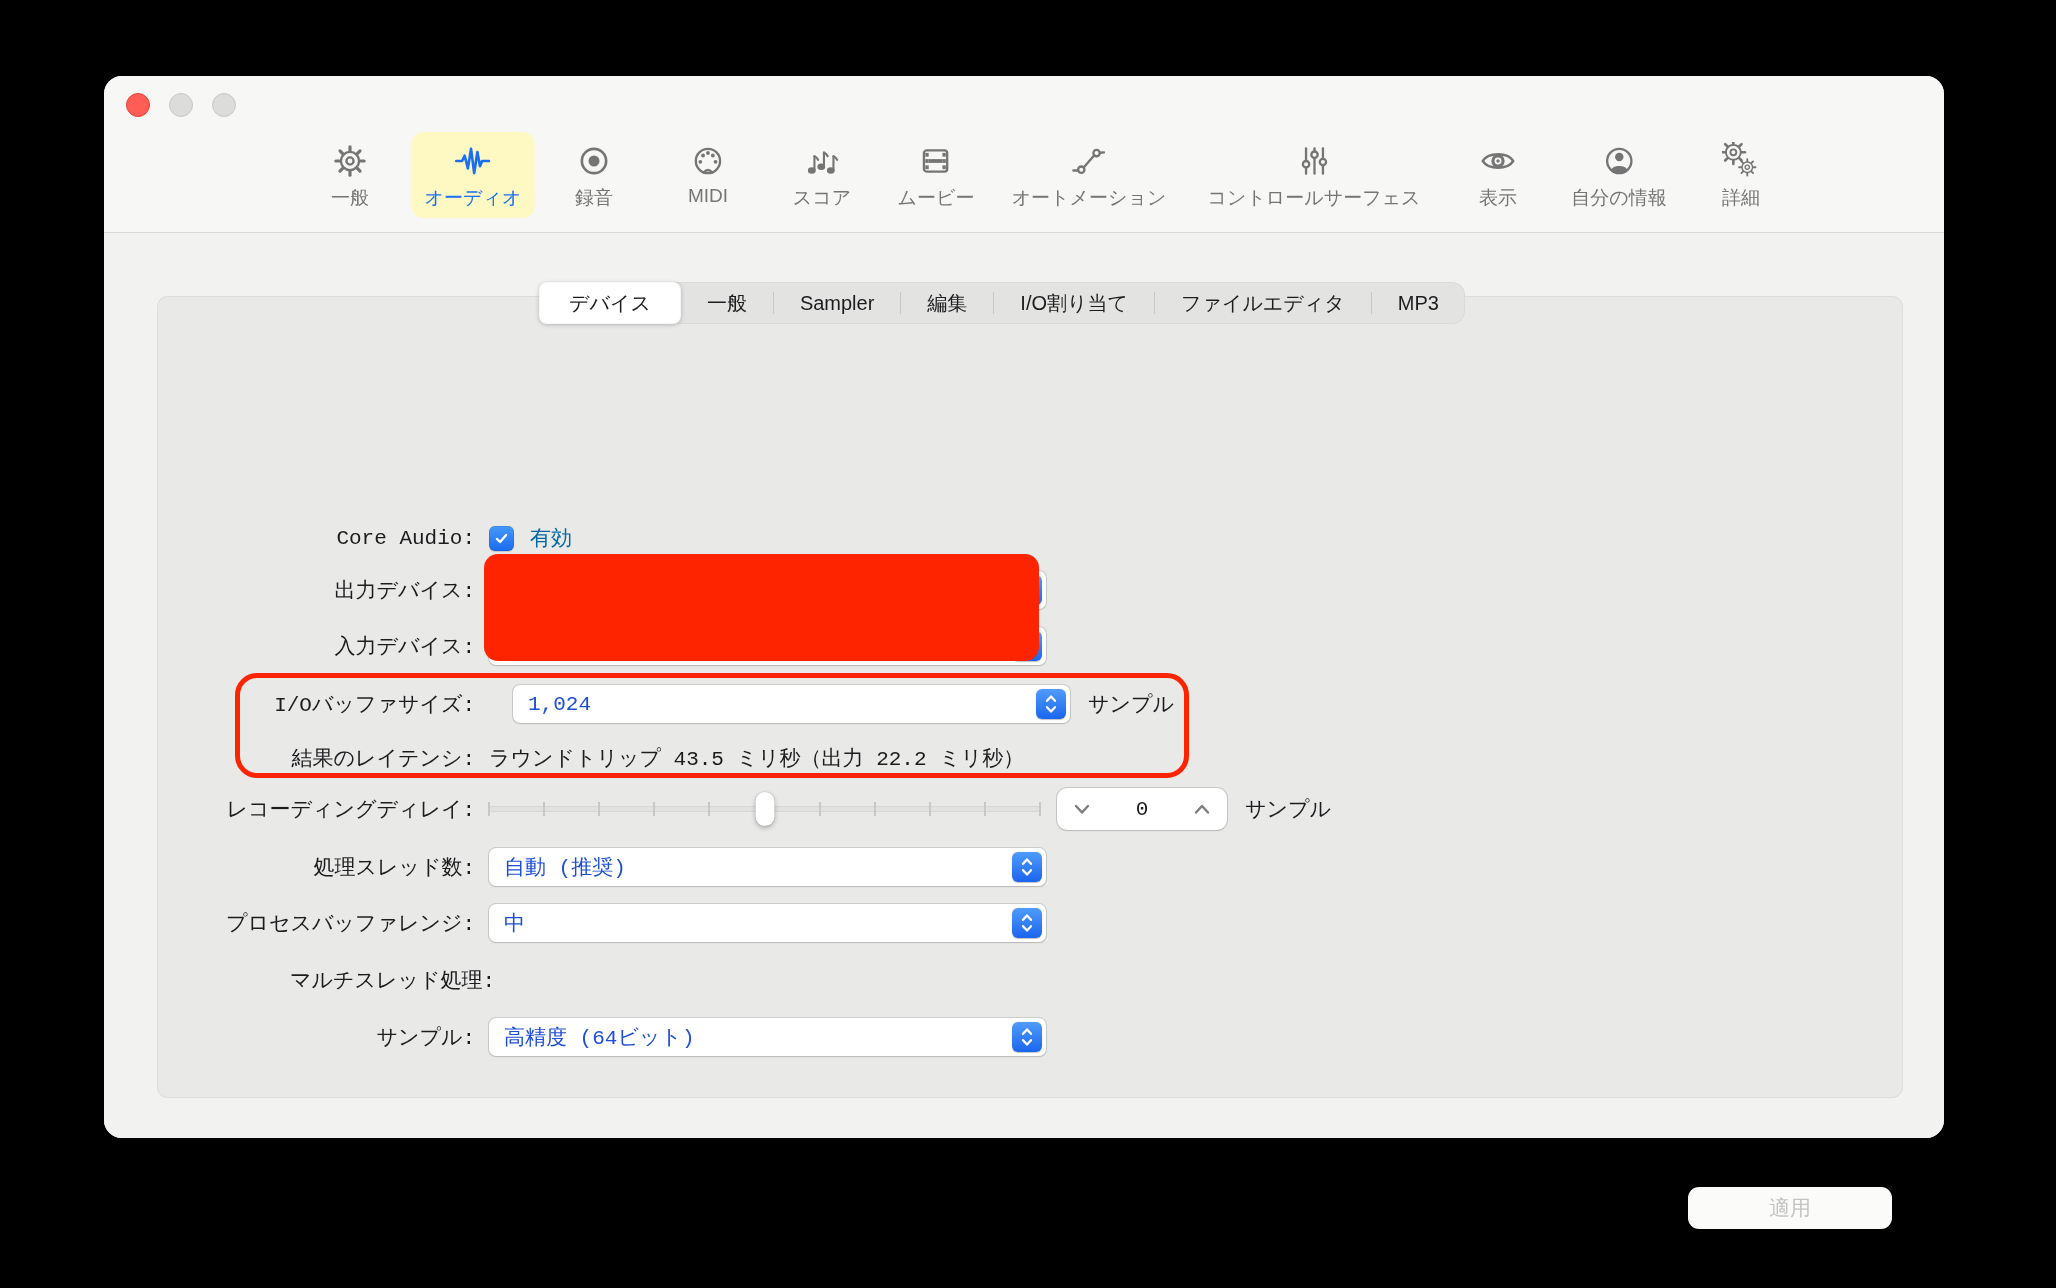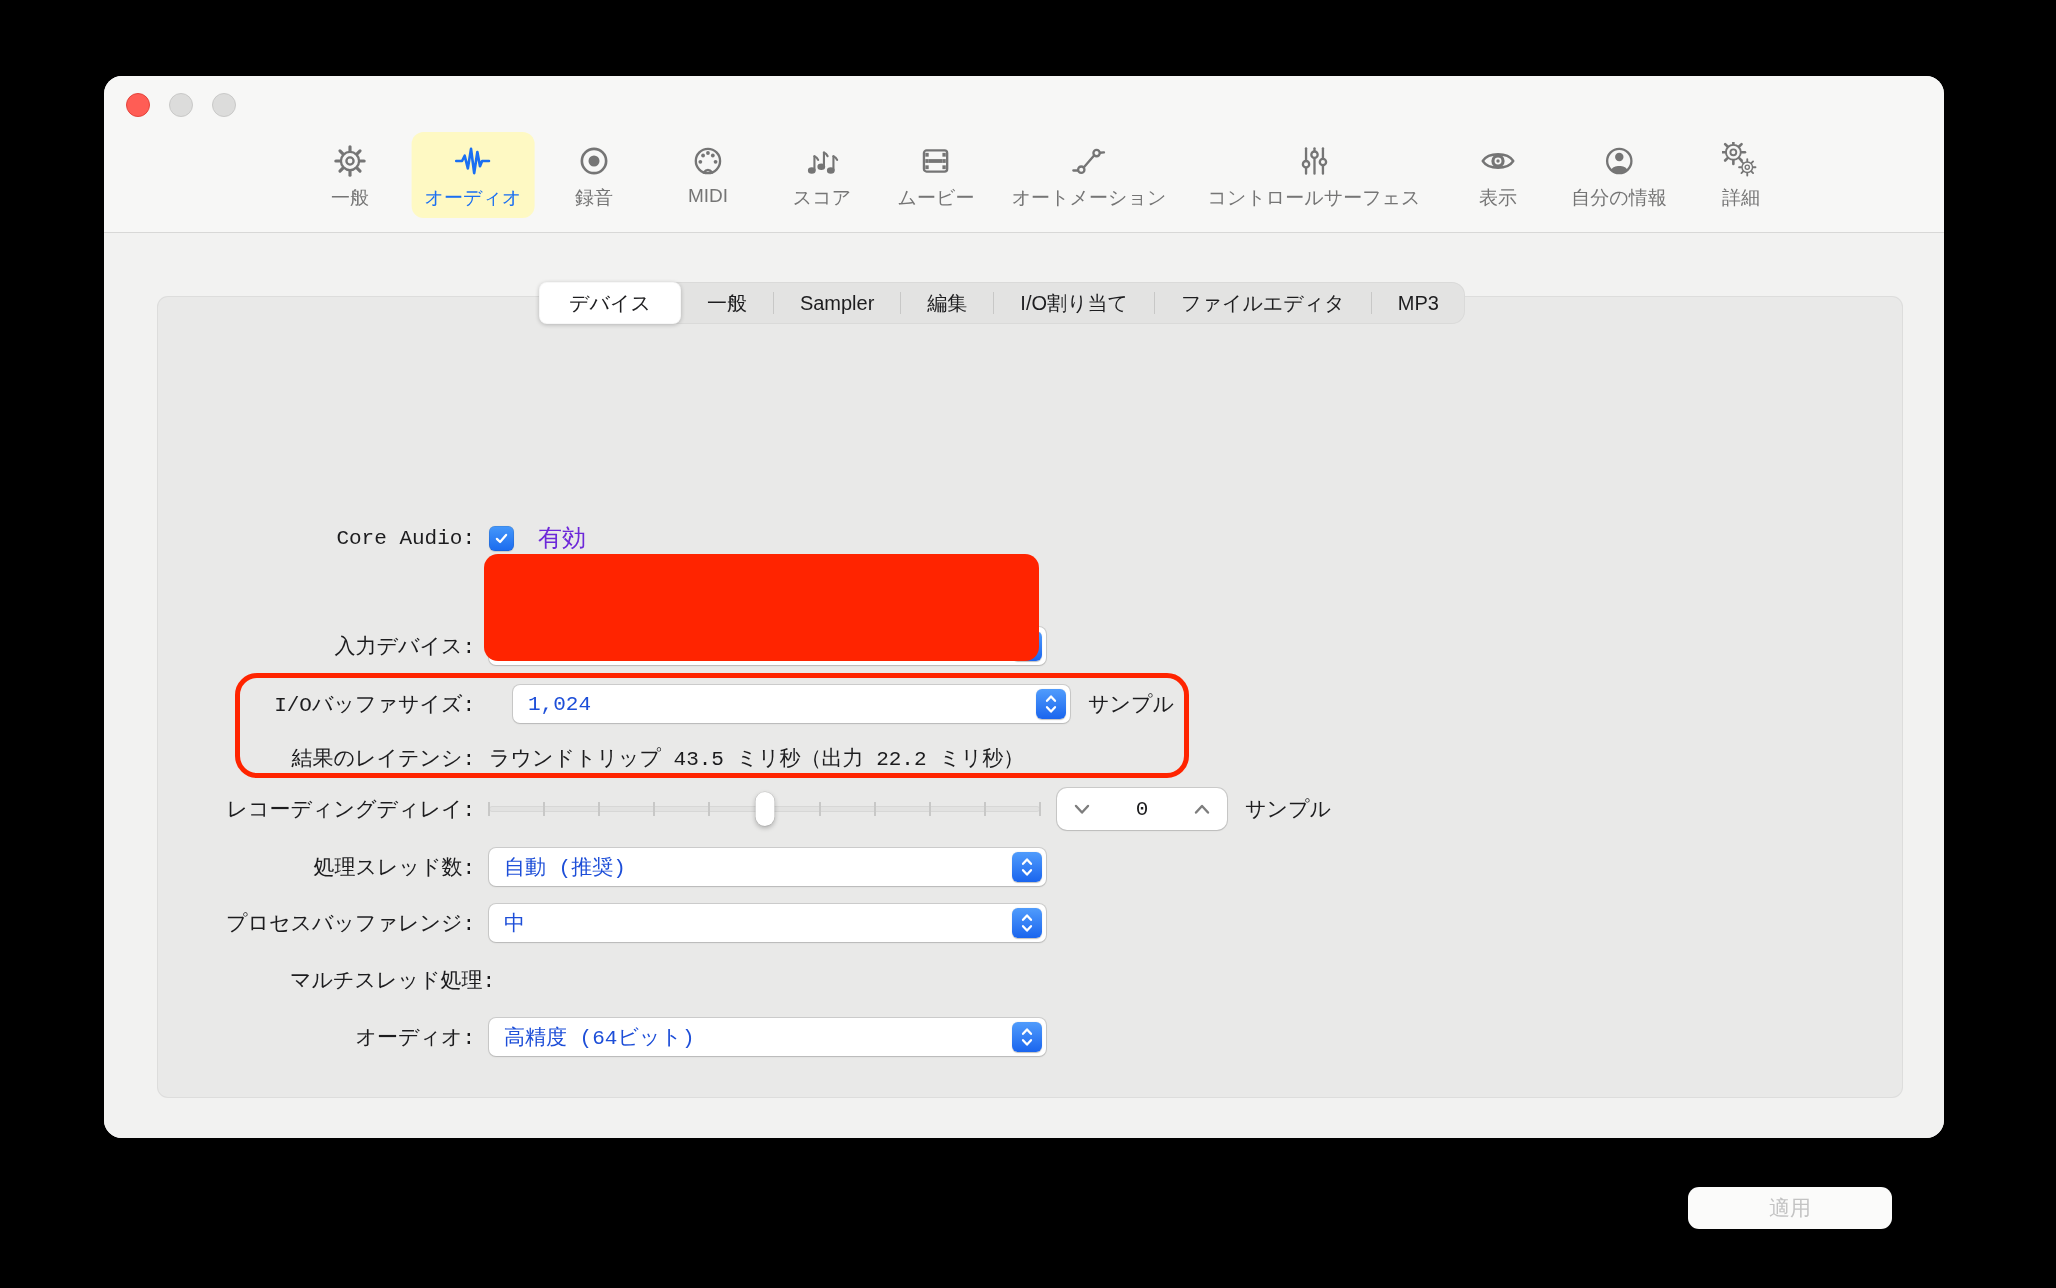--- a/index.html
+++ b/index.html
@@ -64,21 +64,21 @@
   .plain-value{font-size:21px;color:#1c1c1e;white-space:nowrap;}
   .unit{font-size:21px;color:#1c1c1e;margin-left:18px;white-space:nowrap;}
   
   .checkbox{
     width:25px;height:25px;border-radius:6px;
     background:linear-gradient(#4598fb,#1b6bee);
     box-shadow:inset 0 0 0 .5px rgba(0,0,0,.15), 0 .5px 1px rgba(0,0,0,.15);
     display:flex;align-items:center;justify-content:center;
   }
   .checkbox svg{width:17px;height:17px;}
-  .cb-label{font-size:24px;color:#6d28d9;margin-left:24px;}
+  .cb-label{font-size:21px;color:#0369a1;margin-left:16px;}
   
   .popup{
     position:relative;width:557px;height:38px;background:#ffffff;border-radius:7px;
     box-shadow:0 0 0 1px rgba(0,0,0,.12), 0 1px 2px rgba(0,0,0,.10);
     display:flex;align-items:center;
   }
   .popup .pop-value{font-size:21px;color:#1d4ed8;padding-left:15px;white-space:nowrap;}
   .pop-chevrons{
     position:absolute;right:4px;top:4px;width:30px;height:30px;border-radius:6px;
     background:linear-gradient(#509cfc,#1a65ee);
@@ -337,20 +337,33 @@
       <div class="row-ctrl">
         <div class="checkbox">
           <svg viewBox="0 0 24 24">
             <path d="M5.5 12.5 L10 17 L18.5 7" fill="none" stroke="#fff" stroke-width="3.2" stroke-linecap="round" stroke-linejoin="round"></path>
           </svg>
         </div>
         <span class="cb-label">有効</span>
       </div>
     </div>
 
+    <div class="row" style="top:335px;">
+      <div class="row-label">出力デバイス:</div>
+      <div class="row-ctrl">
+        <div class="popup">
+          <span class="pop-value"></span>
+          <span class="pop-chevrons">
+            <svg viewBox="0 0 20 30">
+                <path d="M5 11 L10 5.5 L15 11 M5 19 L10 24.5 L15 19" fill="none" stroke="#fff" stroke-width="2.8" stroke-linecap="round" stroke-linejoin="round"></path>
+              </svg>
+          </span>
+        </div>
+      </div>
+    </div>
 
     <div class="row" style="top:391px;">
       <div class="row-label">入力デバイス:</div>
       <div class="row-ctrl">
         <div class="popup">
           <span class="pop-value"></span>
           <span class="pop-chevrons">
             <svg viewBox="0 0 20 30">
                 <path d="M5 11 L10 5.5 L15 11 M5 19 L10 24.5 L15 19" fill="none" stroke="#fff" stroke-width="2.8" stroke-linecap="round" stroke-linejoin="round"></path>
               </svg>
@@ -446,21 +459,21 @@
           </span>
         </div>
       </div>
     </div>
 
     <div class="row" style="top:725px;margin-left:20px;">
       <div class="row-label">マルチスレッド処理:</div>
     </div>
 
     <div class="row" style="top:782px;">
-      <div class="row-label">オーディオ:</div>
+      <div class="row-label">サンプル:</div>
       <div class="row-ctrl">
         <div class="popup">
           <span class="pop-value">高精度 (64ビット)</span>
           <span class="pop-chevrons">
             <svg viewBox="0 0 20 30">
                 <path d="M5 11 L10 5.5 L15 11 M5 19 L10 24.5 L15 19" fill="none" stroke="#fff" stroke-width="2.8" stroke-linecap="round" stroke-linejoin="round"></path>
               </svg>
           </span>
         </div>
       </div>

